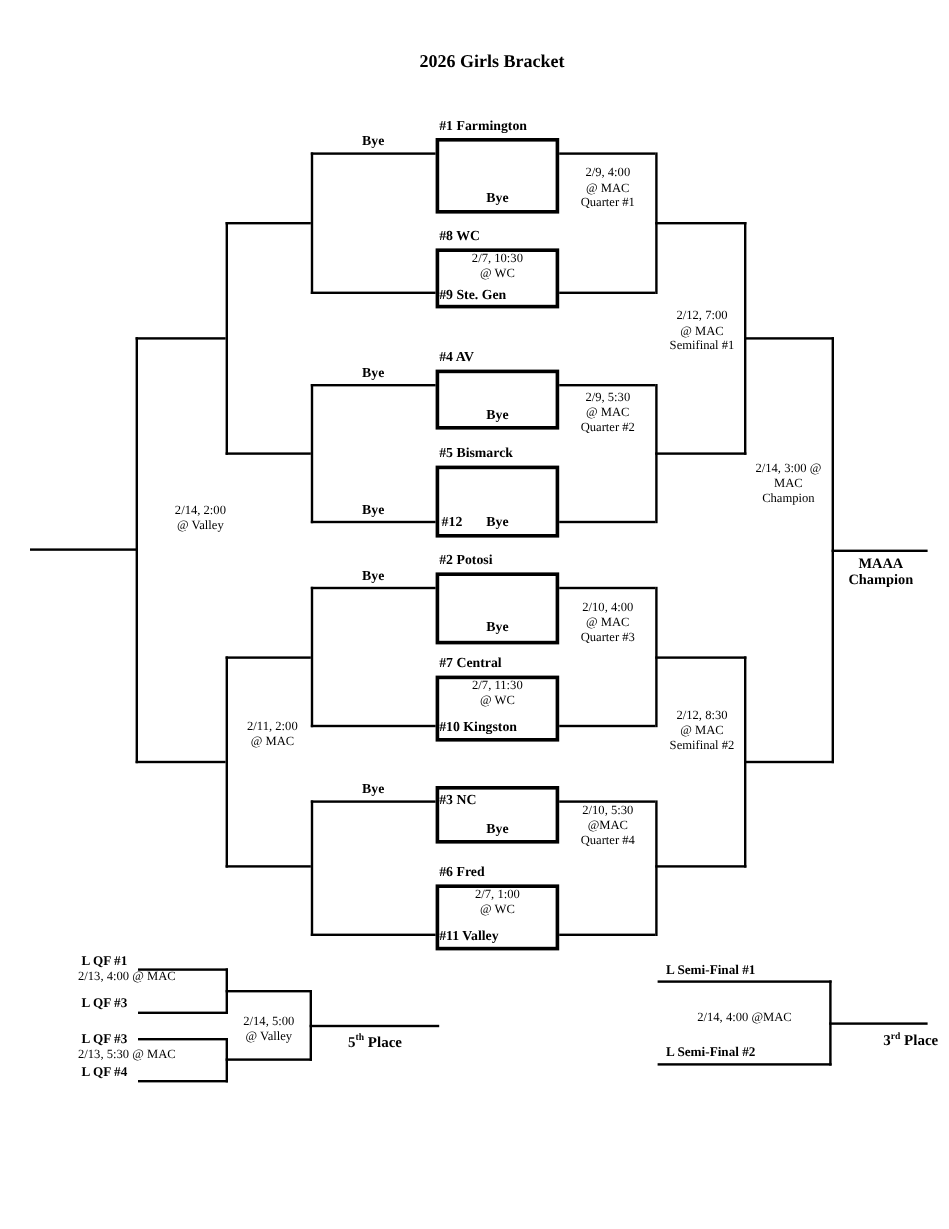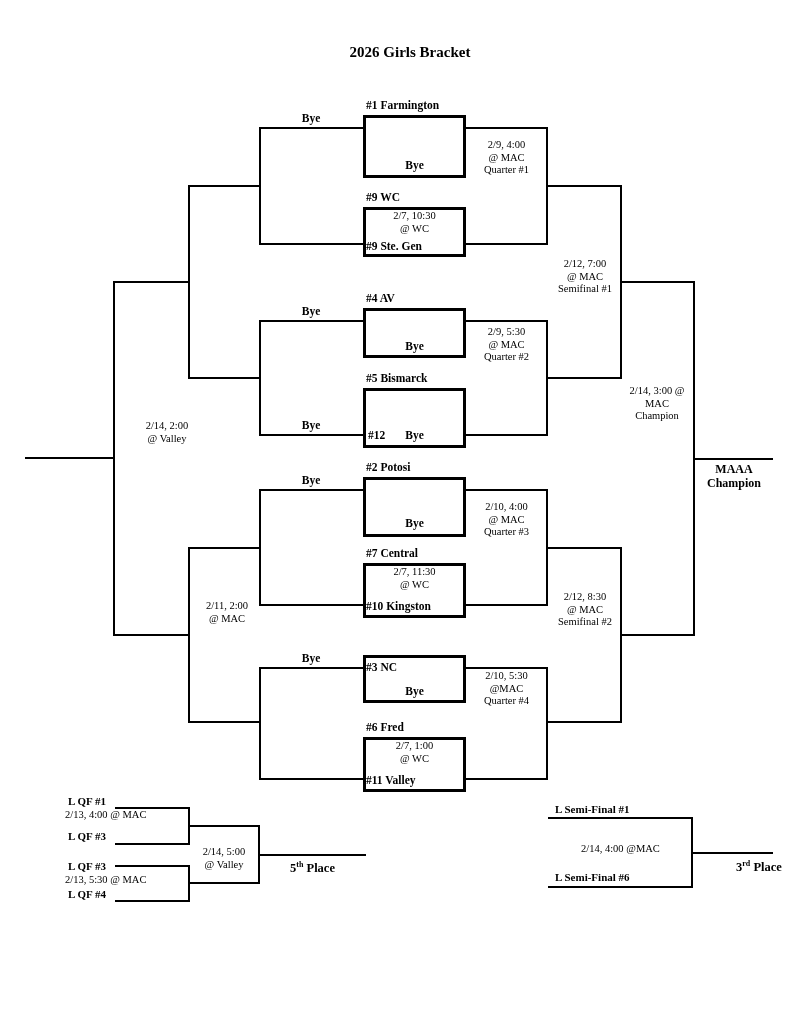--- a/index.html
+++ b/index.html
@@ -33,21 +33,21 @@
   <div class="gbox" style="left:363px;top:207px;width:103px;height:50px;"></div>
   <div class="gbox" style="left:363px;top:308px;width:103px;height:50px;"></div>
   <div class="gbox" style="left:363px;top:388px;width:103px;height:60px;"></div>
   <div class="gbox" style="left:363px;top:477px;width:103px;height:60px;"></div>
   <div class="gbox" style="left:363px;top:563px;width:103px;height:55px;"></div>
   <div class="gbox" style="left:363px;top:655px;width:103px;height:48px;"></div>
   <div class="gbox" style="left:363px;top:737px;width:103px;height:55px;"></div>
 
   <div class="tname" style="left:366px;top:99px;">#1 Farmington</div>
   <div class="boxbye" style="left:363px;top:159px;width:103px;">Bye</div>
-  <div class="tname" style="left:366px;top:191px;">#9 WC</div>
+  <div class="tname" style="left:366px;top:191px;">#8 WC</div>
   <div class="ginfo" style="left:363px;top:210px;width:103px;">2/7, 10:30
 @ WC</div>
   <div class="tname" style="left:366px;top:240px;">#9 Ste. Gen</div>
 
   <div class="tname" style="left:366px;top:292px;">#4 AV</div>
   <div class="boxbye" style="left:363px;top:340px;width:103px;">Bye</div>
   <div class="tname" style="left:366px;top:372px;">#5 Bismarck</div>
   <div class="tname" style="left:368px;top:429px;">#12</div>
   <div class="boxbye" style="left:363px;top:429px;width:103px;">Bye</div>
 
@@ -173,21 +173,21 @@
   <div class="hl" style="left:188px;top:882px;width:72px;"></div>
   <div class="vl" style="left:258px;top:825px;height:59px;"></div>
   <div class="hl" style="left:258px;top:854px;width:108px;"></div>
 
   <div class="ginfo" style="left:192px;top:846px;width:64px;">2/14, 5:00
 @ Valley</div>
   <div class="place" style="left:290px;top:858px;"><span>5</span><sup>th</sup><span> Place</span></div>
 
   <div class="conslbl" style="left:555px;top:803px;">L Semi-Final #1</div>
   <div class="consinfo" style="left:581px;top:843px;">2/14, 4:00 @MAC</div>
-  <div class="conslbl" style="left:555px;top:871px;">L Semi-Final #6</div>
+  <div class="conslbl" style="left:555px;top:871px;">L Semi-Final #2</div>
 
   <div class="hl" style="left:548px;top:817px;width:145px;"></div>
   <div class="hl" style="left:548px;top:886px;width:145px;"></div>
   <div class="vl" style="left:691px;top:817px;height:71px;"></div>
   <div class="hl" style="left:691px;top:852px;width:82px;"></div>
 
   <div class="place" style="left:736px;top:857px;"><span>3</span><sup>rd</sup><span> Place</span></div>
 
   <div class="pagenum" style="left:386px;top:977px;width:40px;">1</div>
 

